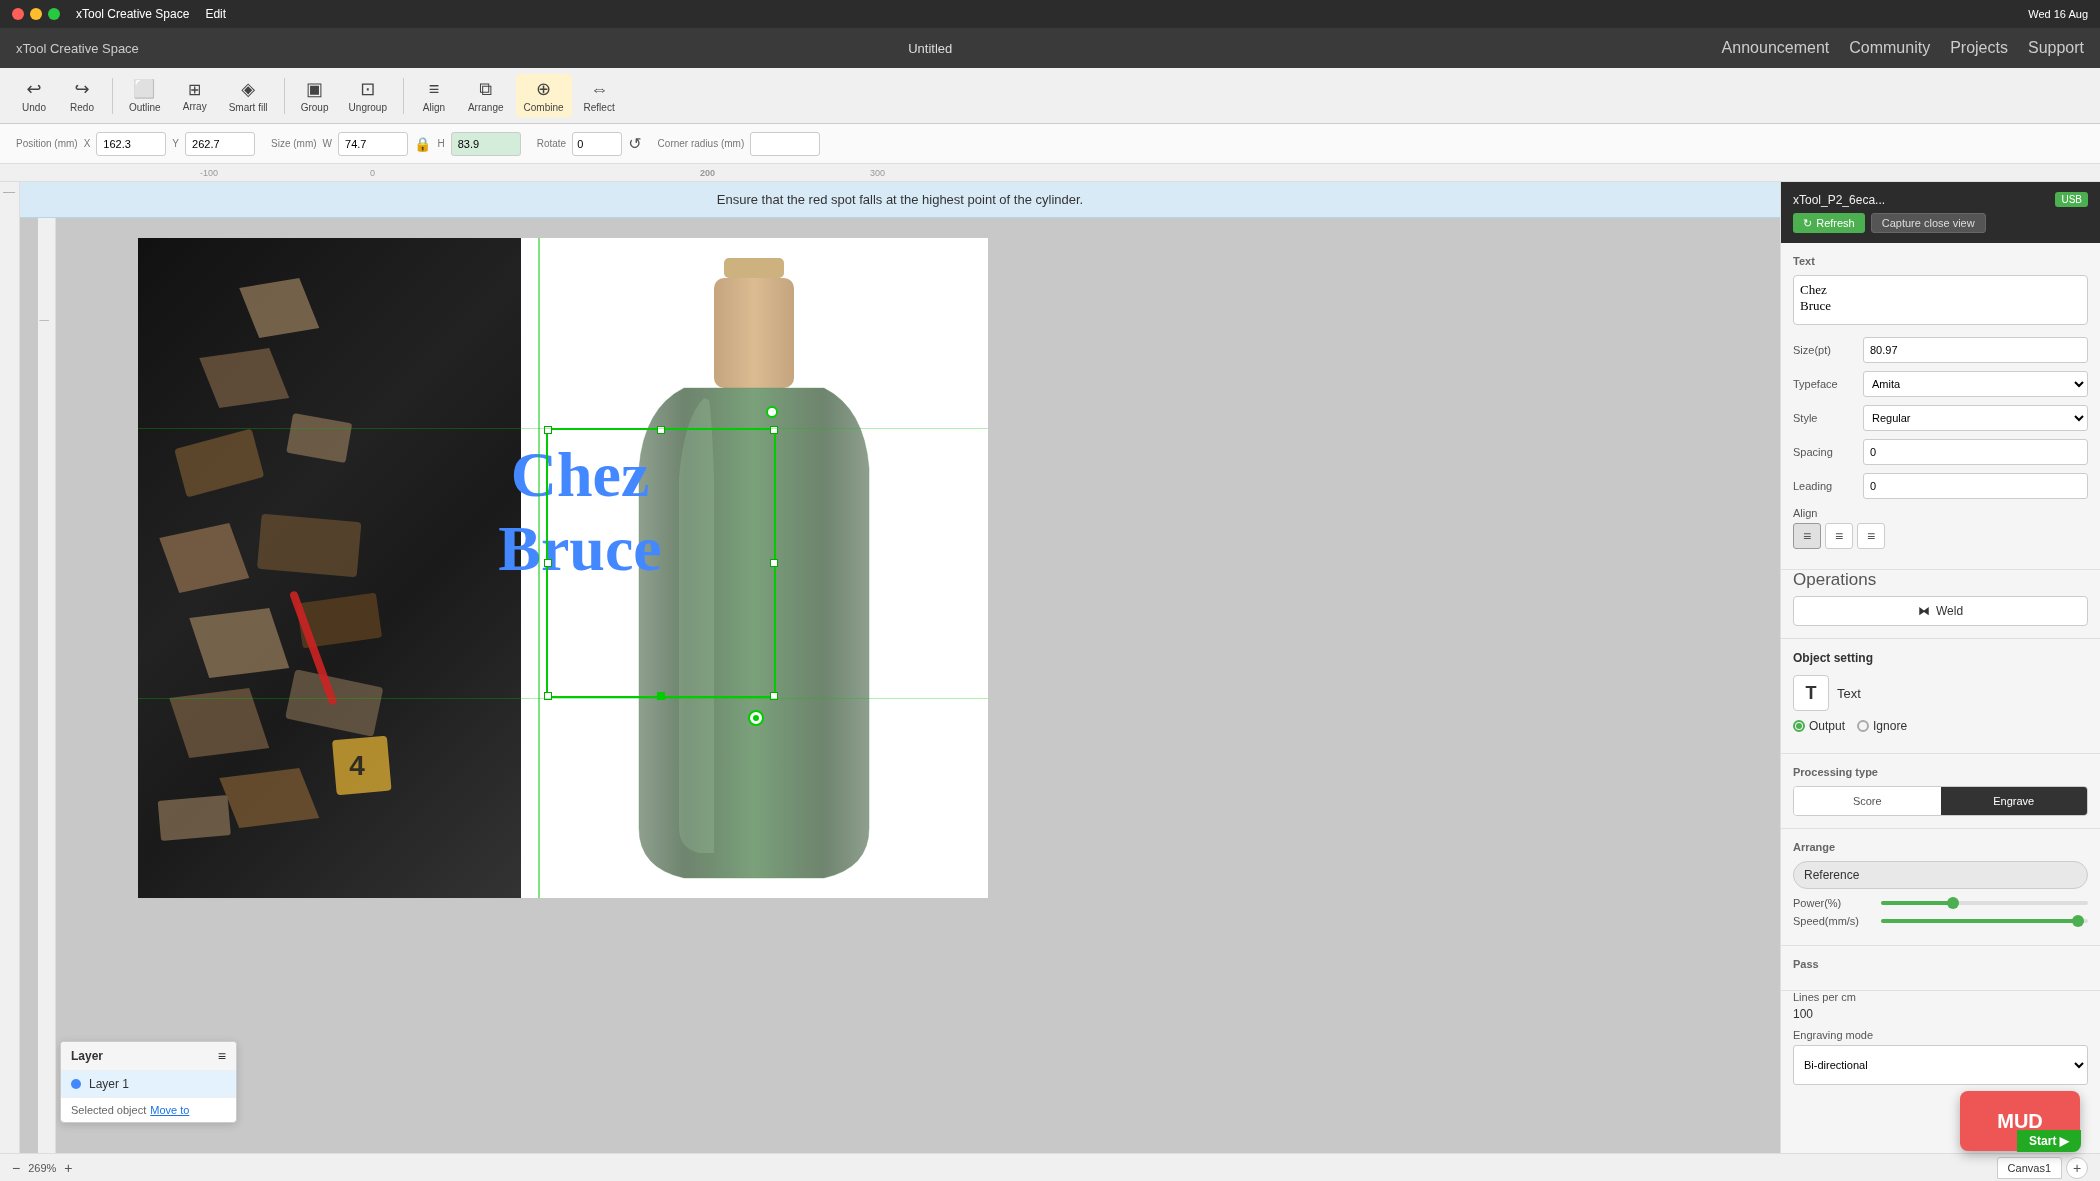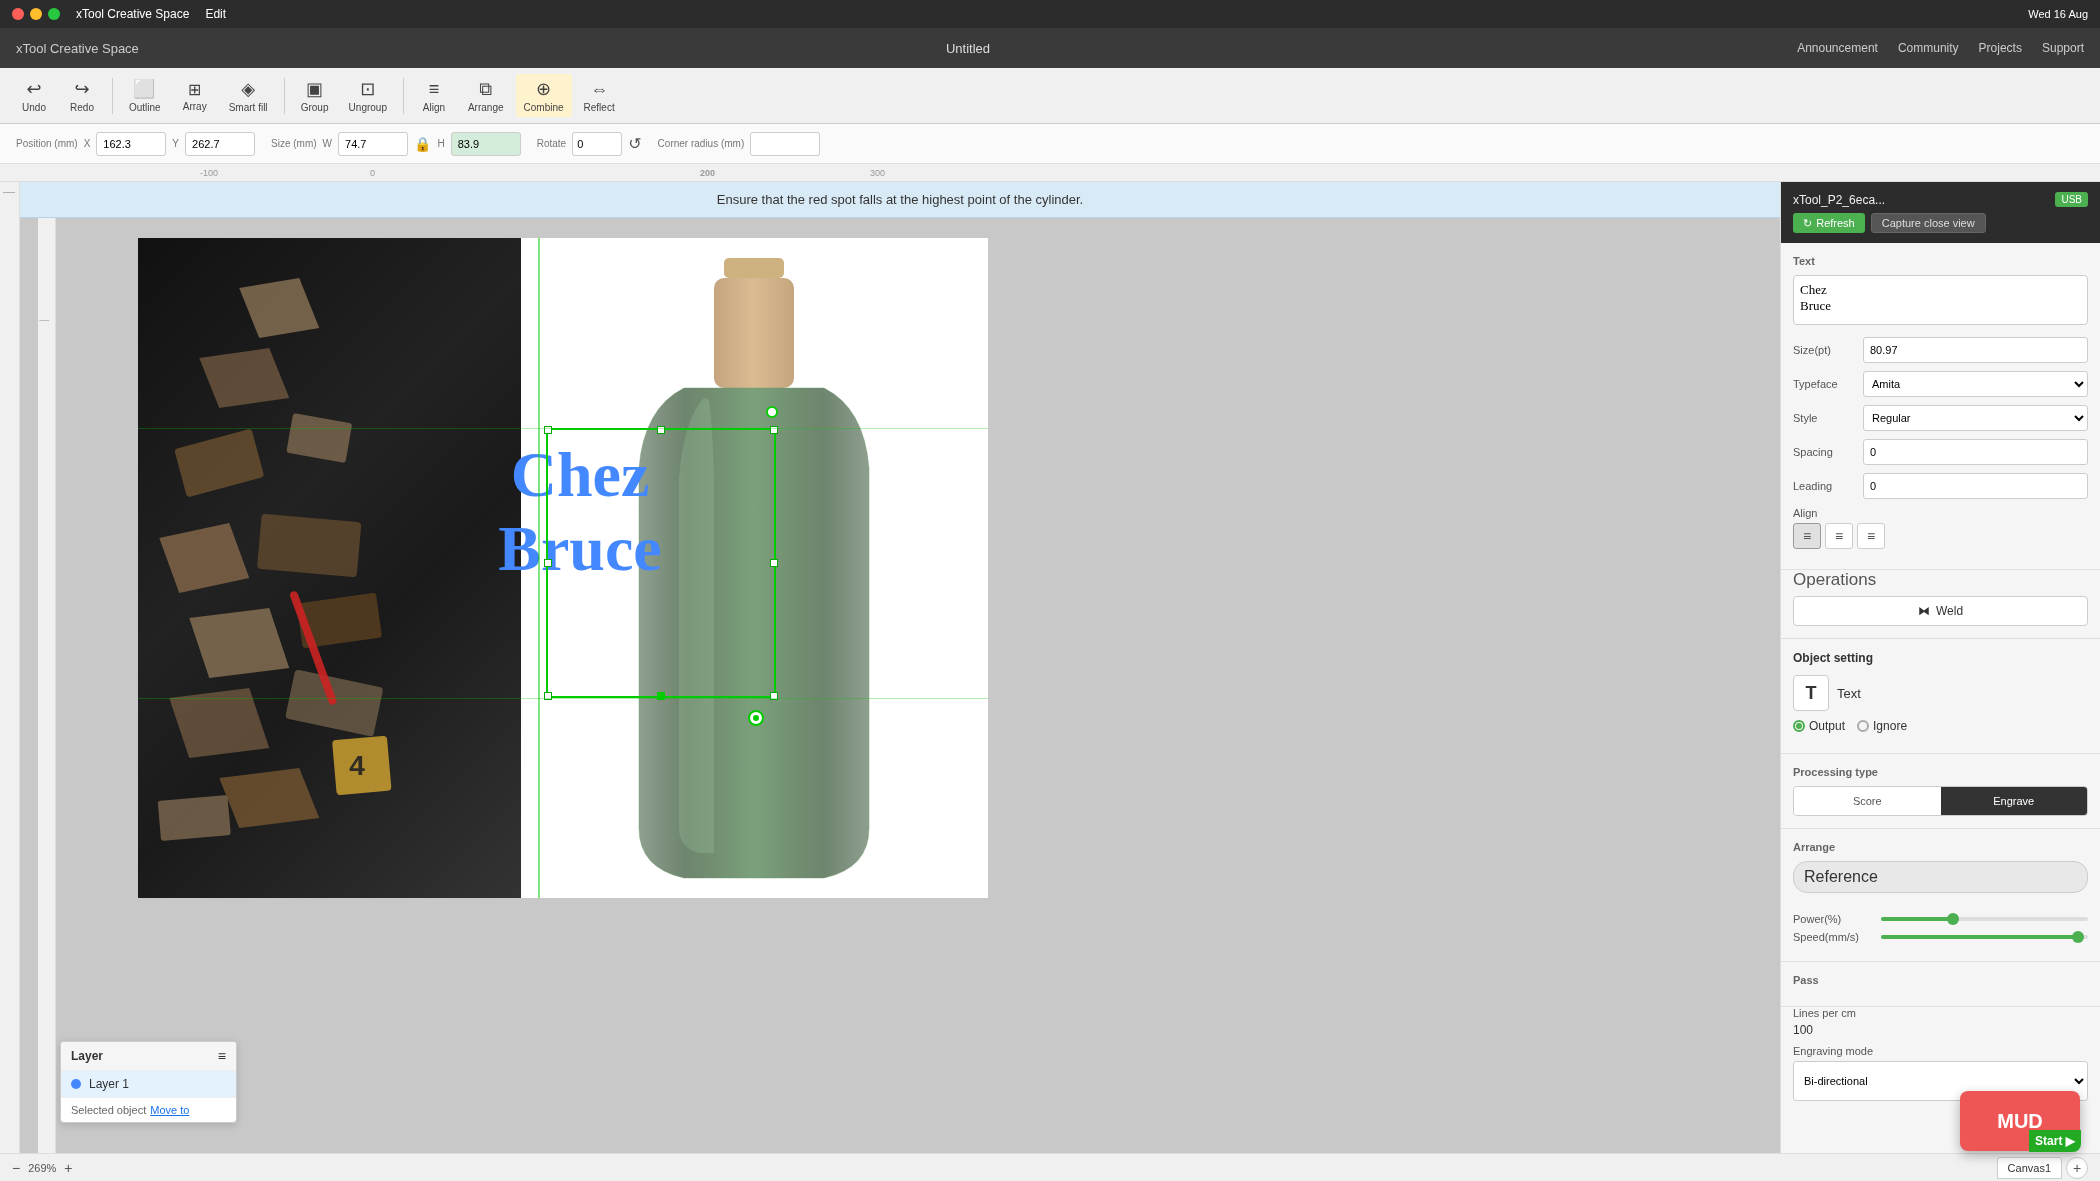--- a/index.html
+++ b/index.html
@@ -28,21 +28,21 @@
     .app-title-bar {
       height: 40px;
       background: #3a3a3a;
       display: flex;
       align-items: center;
       justify-content: space-between;
       padding: 0 16px;
     }
     .app-title-bar-left { display: flex; align-items: center; gap: 12px; font-size: 13px; color: #ddd; }
     .app-title-bar-center { color: #ddd; font-size: 13px; }
-    .app-title-bar-right { display: flex; align-items: center; gap: 20px; font-size: 12px; color: #ccc; }
+    .app-title-bar-right { display: flex; align-items: center; gap: 20px; font-size: 16px; color: #ccc; }
 
     
     .toolbar {
       height: 56px;
       background: #f0f0f0;
       border-bottom: 1px solid #ccc;
       display: flex;
       align-items: center;
       padding: 0 12px;
       gap: 4px;
@@ -390,23 +390,23 @@
     .setting-section {
       padding: 12px;
       border-bottom: 1px solid #e0e0e0;
     }
     .setting-title { font-size: 11px; color: #666; margin-bottom: 8px; font-weight: 600; }
     .reference-box {
       background: #e8e8e8;
       border: 1px solid #ccc;
       border-radius: 14px;
       padding: 6px 10px;
-      font-size: 16px;
+      font-size: 12px;
       color: #333;
-      margin-bottom: 20px;
+      margin-bottom: 8px;
     }
     .slider-row {
       display: flex;
       align-items: center;
       gap: 8px;
       margin-bottom: 6px;
     }
     .slider-label { font-size: 11px; color: #555; width: 80px; }
     .slider-track {
       flex: 1;
@@ -604,21 +604,21 @@
       z-index: 100;
       box-shadow: 0 4px 12px rgba(0,0,0,0.3);
     }
     .mud-start-btn {
       position: absolute;
       bottom: -1px;
       right: -1px;
       background: #2a2;
       color: #fff;
       font-size: 12px;
-      padding: 4px 6px;
+      padding: 4px 12px;
       border-radius: 0 0 8px 0;
       margin-top: 34px;
     }
 
     .combine-highlight {
       background: #fff3cd;
       border-radius: 3px;
     }
   </style>
 </head>

